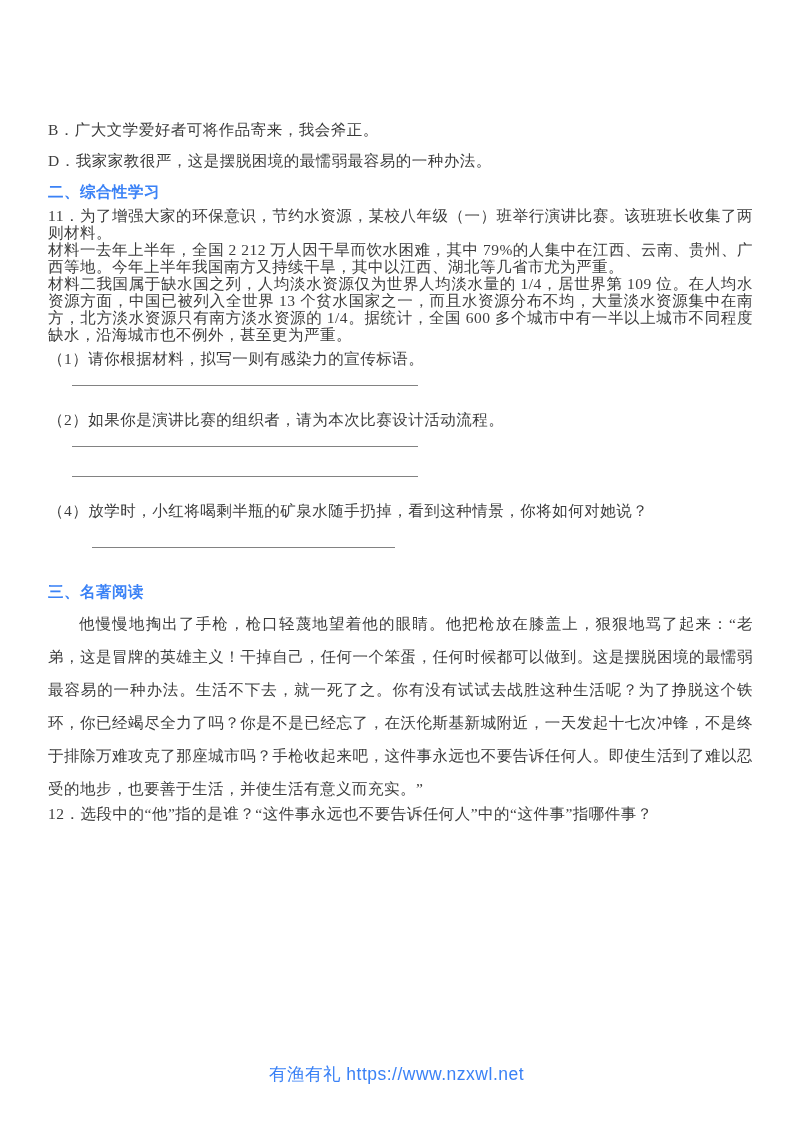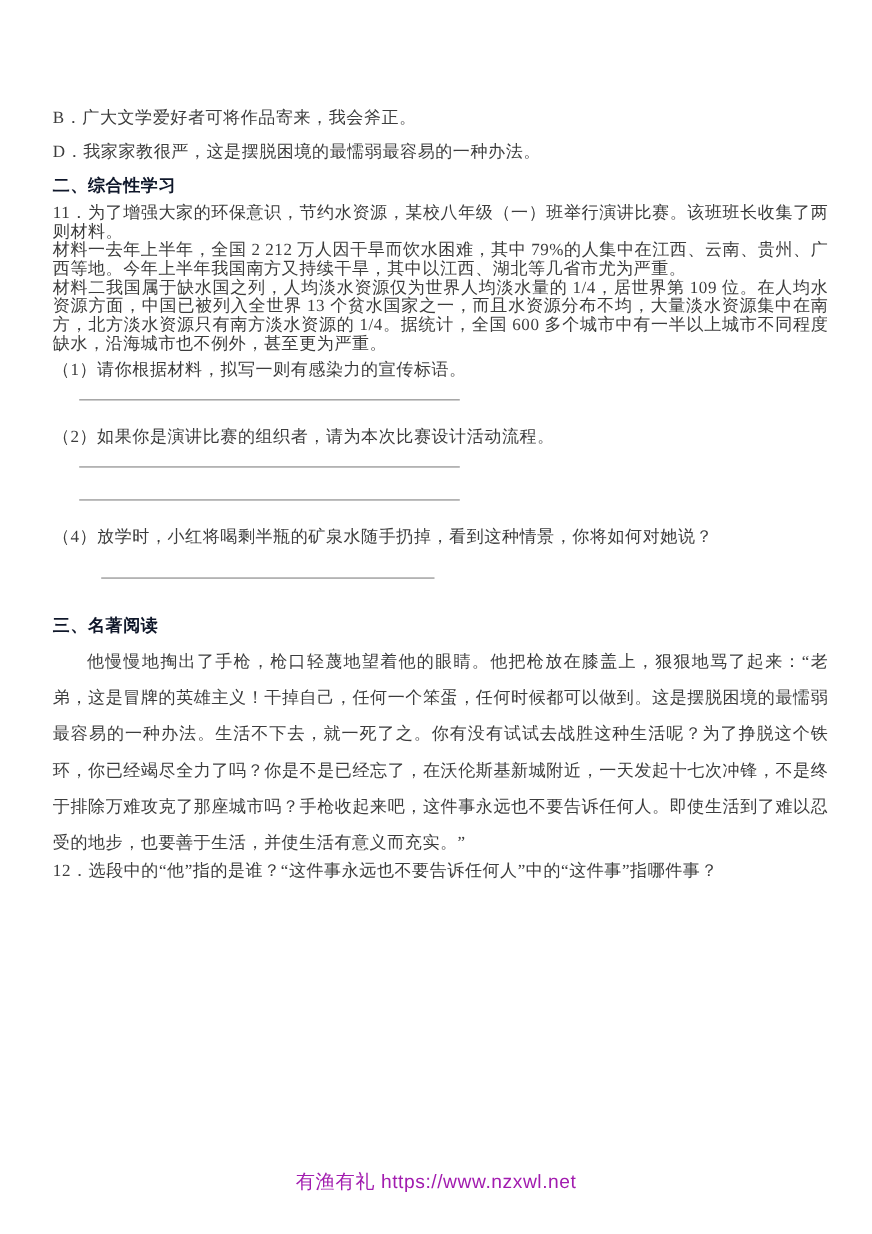--- a/index.html
+++ b/index.html
@@ -12,35 +12,36 @@
     position: relative;
     width: 793px; height: 1122px;
     background: #ffffff;
     overflow: hidden;
   }
   .content {
     padding: 92px 40px 0 48px;
     color: #3c3c3c;
     font-size: 15.5px;
     letter-spacing: 0.5px;
+    margin-top: 22px;
   }
   .line {
     line-height: 31px;
     white-space: nowrap;
   }
   .para {
     line-height: 17px;
     text-align: justify;
   }
   .sec-heading {
     font-family: "Liberation Sans", "DejaVu Sans", sans-serif;
     font-weight: 700;
     font-size: 15.5px;
     line-height: 31px;
-    color: #0f172a;
+    color: #3b82f6;
   }
   .sec3 { margin-top: 28px; }
   .blank {
     height: 12px;
     margin-left: 24px;
     width: 346px;
     border-bottom: 1px solid #828282;
     margin-bottom: 18px;
   }
   .blank-4 {
@@ -55,21 +56,21 @@
     text-indent: 2em;
   }
   .q12 { white-space: normal; }
   .footer {
     position: absolute;
     top: 1062px;
     left: 0; right: 0;
     text-align: center;
     font-family: "Liberation Sans", "DejaVu Sans", sans-serif;
     font-size: 17.5px;
-    color: #a21caf;
+    color: #3b82f6;
     letter-spacing: 0.5px;
   }
 </style>
 </head>
 <body>
 
 <div class="page">
   <div class="content">
 
     <p class="line">B．广大文学爱好者可将作品寄来，我会斧正。</p>

